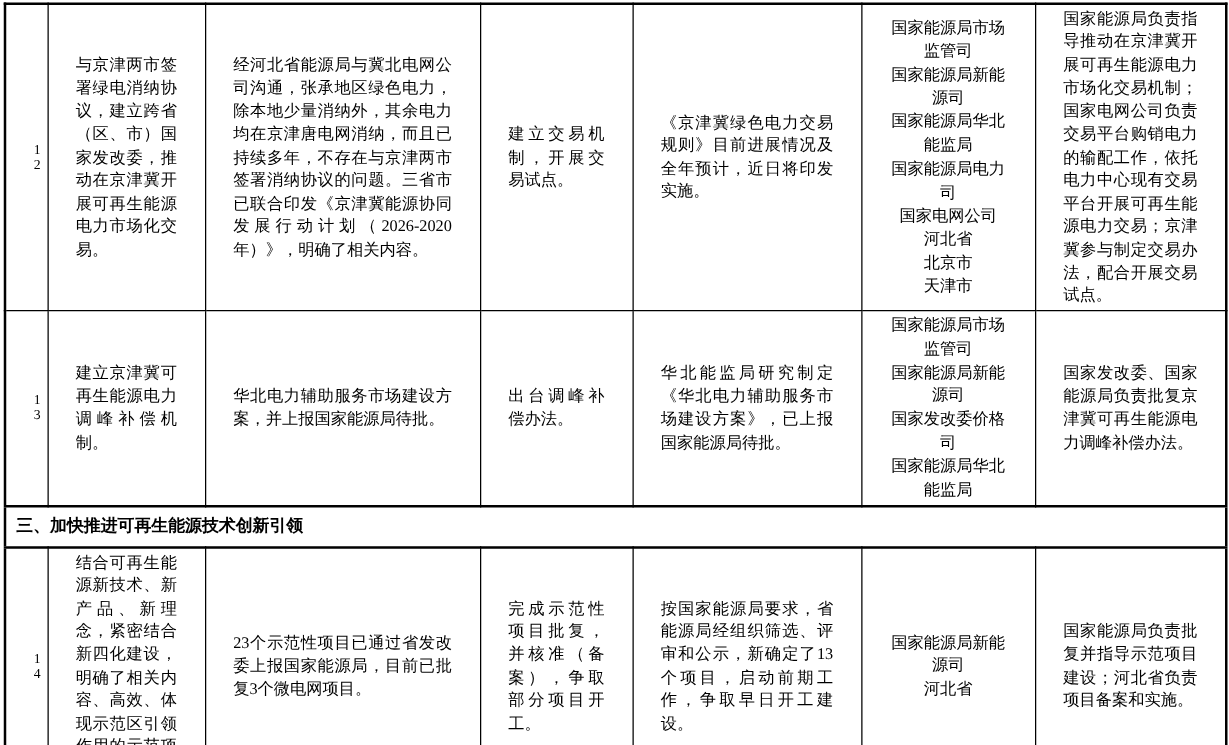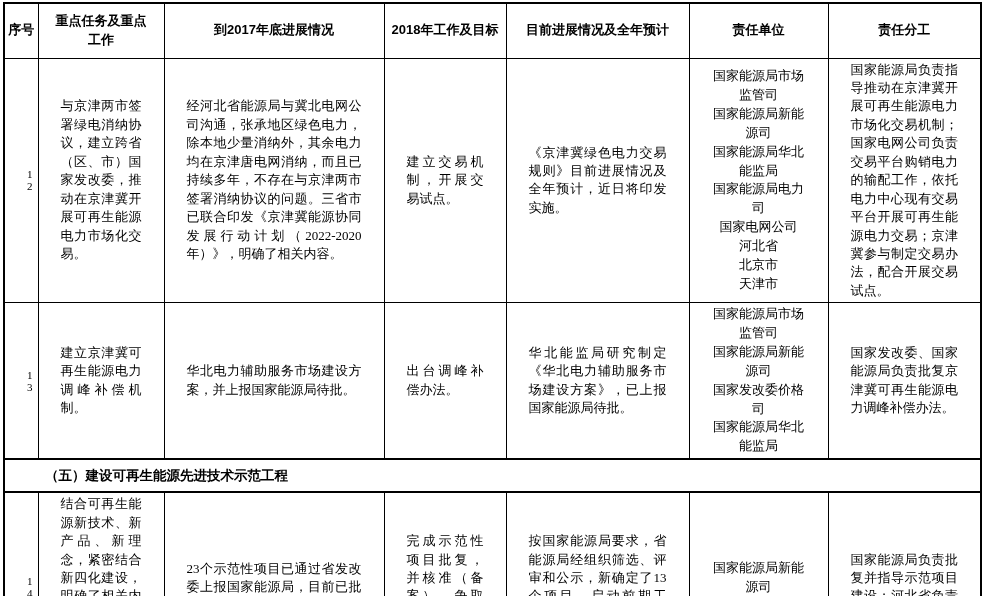--- a/index.html
+++ b/index.html
@@ -66,35 +66,25 @@
       <col style="width:34px">
       <col style="width:126px">
       <col style="width:220px">
       <col style="width:122px">
       <col style="width:183px">
       <col style="width:139px">
       <col style="width:153px">
     </colgroup>
 
     <tbody>
-        <tr style="height:55px;">
-      <th class="center-lines">序号</th>
-      <th class="center-lines">重点任务及重点
-工作</th>
-      <th class="center-lines">到2017年底进展情况</th>
-      <th class="center-lines">2018年工作及目标</th>
-      <th class="center-lines">目前进展情况及全年预计</th>
-      <th class="center-lines">责任单位</th>
-      <th class="center-lines">责任分工</th>
-    </tr>
 
     <tr style="height:183px;">
       <td class="num">12</td>
       <td class="justify">与京津两市签署绿电消纳协议，建立跨省（区、市）国家发改委，推动在京津冀开展可再生能源电力市场化交易。</td>
-      <td class="justify">经河北省能源局与冀北电网公司沟通，张承地区绿色电力，除本地少量消纳外，其余电力均在京津唐电网消纳，而且已持续多年，不存在与京津两市签署消纳协议的问题。三省市已联合印发《京津冀能源协同发展行动计划（2022-2020年）》，明确了相关内容。</td>
+      <td class="justify">经河北省能源局与冀北电网公司沟通，张承地区绿色电力，除本地少量消纳外，其余电力均在京津唐电网消纳，而且已持续多年，不存在与京津两市签署消纳协议的问题。三省市已联合印发《京津冀能源协同发展行动计划（2026-2020年）》，明确了相关内容。</td>
       <td class="justify">建立交易机制，开展交易试点。</td>
       <td class="justify">《京津冀绿色电力交易规则》目前进展情况及全年预计，近日将印发实施。</td>
       <td class="center-lines">国家能源局市场监管司
 国家能源局新能源司
 国家能源局华北能监局
 国家能源局电力司
 国家电网公司
 河北省
 北京市
 天津市</td>
@@ -107,24 +97,24 @@
       <td class="justify">华北电力辅助服务市场建设方案，并上报国家能源局待批。</td>
       <td class="justify">出台调峰补偿办法。</td>
       <td class="justify">华北能监局研究制定《华北电力辅助服务市场建设方案》，已上报国家能源局待批。</td>
       <td class="center-lines">国家能源局市场监管司
 国家能源局新能源司
 国家发改委价格司
 国家能源局华北能监局</td>
       <td class="justify">国家发改委、国家能源局负责批复京津冀可再生能源电力调峰补偿办法。</td>
     </tr>
 
+    <tr class="section-row" style="height:33px;">
+      <td colspan="7" class="sec-l1">三、加快推进可再生能源技术创新引领</td>
+    </tr>
 
-    <tr class="section-row" style="height:33px;">
-      <td colspan="7" class="sec-l2">（五）建设可再生能源先进技术示范工程</td>
-    </tr>
 
     <tr style="height:134px;">
       <td class="num">14</td>
       <td class="justify">结合可再生能源新技术、新产品、新理念，紧密结合新四化建设，明确了相关内容、高效、体现示范区引领作用的示范项目。</td>
       <td class="justify">23个示范性项目已通过省发改委上报国家能源局，目前已批复3个微电网项目。</td>
       <td class="justify">完成示范性项目批复，并核准（备案），争取部分项目开工。</td>
       <td class="justify">按国家能源局要求，省能源局经组织筛选、评审和公示，新确定了13个项目，启动前期工作，争取早日开工建设。</td>
       <td class="center-lines">国家能源局新能源司
 河北省</td>
       <td class="justify">国家能源局负责批复并指导示范项目建设；河北省负责项目备案和实施。</td>

